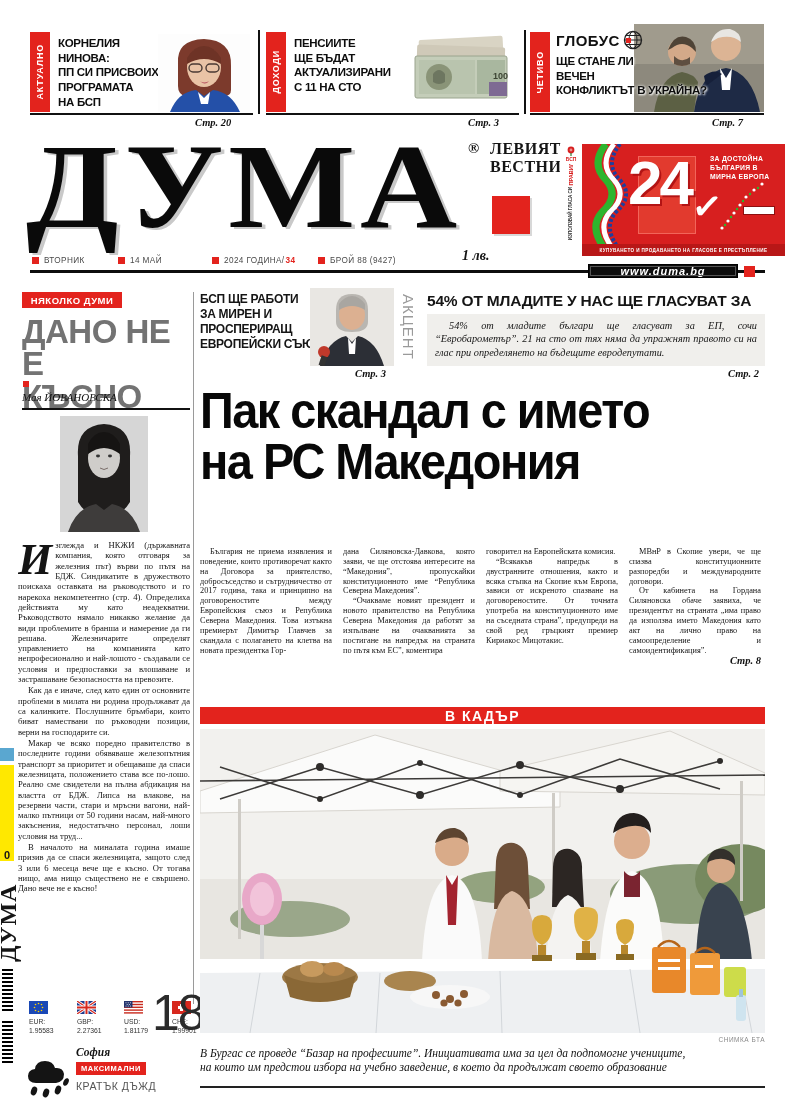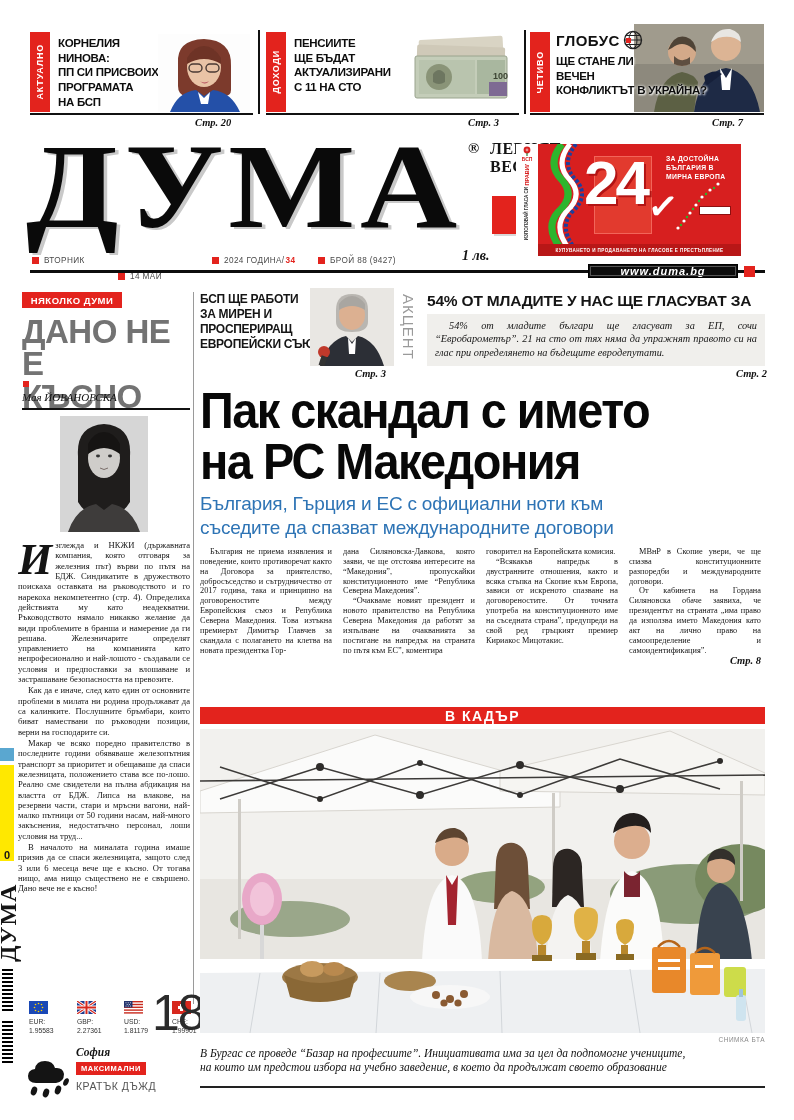--- a/index.html
+++ b/index.html
@@ -195,21 +195,21 @@
   <div class="teaser-rule" style="left:530px; top:113px; width:234px;"></div>
   <div class="abs pageref" style="left:712px; top:117px;">Стр. 7</div>
 
   <div class="abs masthead-title" style="left:26px; top:131px;">ДУМА</div>
   <div class="abs masthead-reg" style="left:468px; top:140px;">®</div>
   <div class="abs tagline pre" style="left:490px; top:140px;">ЛЕВИЯТ
 ВЕСТНИК</div>
   <div class="abs red-sq-big" style="left:492px; top:196px;"></div>
   <div class="abs price" style="left:462px; top:248px;">1 лв.</div>
 
-  <div class="abs ad" style="left:516px; top:144px; width:225px; height:112px;">
+  <div class="abs ad" style="left:560px; top:144px; width:225px; height:112px;">
     <div class="white-edge"></div>
     <svg class="abs" style="left:16px; top:0;" width="52" height="106" viewBox="0 0 52 106">
       <path d="M30 0 Q14 20 30 36 Q44 52 26 68 Q12 84 30 106" fill="none" stroke="#2db52d" stroke-width="7"></path>
       <path d="M38 0 Q22 20 38 36 Q52 52 34 68 Q20 84 38 106" fill="none" stroke="#fff" stroke-width="5"></path>
       <path d="M44 0 Q28 20 44 36 Q58 52 40 68 Q26 84 44 106" fill="none" stroke="#1d3f9e" stroke-width="4" stroke-dasharray="3 2"></path>
     </svg>
     <div class="ad-vtext">
       <div class="inner">
         <span>ИЗПОЛЗВАЙ ГЛАСА СИ</span>
         <b>ПРАВИЛНО!</b>
@@ -249,21 +249,21 @@
         </g>
     </svg>
     <div class="ad-paidbox"></div>
     <div class="ad-strip">КУПУВАНЕТО И ПРОДАВАНЕТО НА ГЛАСОВЕ Е ПРЕСТЪПЛЕНИЕ</div>
   </div>
 
   <div class="abs dl-item" style="left:32px; top:256px;">
     <span class="rsq"></span>
       <span>ВТОРНИК</span>
   </div>
-  <div class="abs dl-item" style="left:118px; top:272px;">
+  <div class="abs dl-item" style="left:118px; top:256px;">
     <span class="rsq"></span>
       <span>14 МАЙ</span>
   </div>
   <div class="abs dl-item" style="left:212px; top:256px;">
     <span class="rsq"></span>
       <span>2024 ГОДИНА/</span>
       <span style="color:#e3231d; font-weight:bold; margin-left:-4px;">34</span>
   </div>
   <div class="abs dl-item" style="left:318px; top:256px;">
     <span class="rsq"></span>
@@ -395,26 +395,24 @@
     <rect x="10" y="68" width="6" height="10" fill="#333" transform="rotate(18 13 73)"></rect>
   </svg>
   <div class="abs pageref" style="left:355px; top:368px;">Стр. 3</div>
 
   <div class="abs accent-label" style="left:400px; top:294px; height:80px;">АКЦЕНТ</div>
 
   <div class="abs poll-title" style="left:427px; top:292px; width:338px;">54% ОТ МЛАДИТЕ У НАС ЩЕ ГЛАСУВАТ ЗА ЕП</div>
   <div class="abs poll-box" style="left:427px; top:314px; width:338px; height:52px;">
     <span class="ind"></span><span>54% от младите българи ще гласуват за ЕП, сочи “Евробарометър”. 21 на сто от тях няма да упражнят правото си на глас при определянето на бъдещите евродепутати.</span>
   </div>
-  <div class="abs pageref" style="left:728px; top:368px;margin-left:8px;">Стр. 2</div>
+  <div class="abs pageref" style="left:728px; top:368px;">Стр. 2</div>
 
   <div class="abs headline pre" style="left:200px; top:386px; width:560px;">Пак скандал с името
 на РС Македония</div>
-  <div class="abs deck pre" style="left:200px; top:492px; width:470px;">България, Гърция и ЕС с официални ноти към
-съседите да спазват международните договори</div>
 
   <div class="abs body-cols" style="left:200px; top:547px; width:565px; height:156px;">
     <div class="col" style="height:156px;">
       <p>България не приема изявления и поведение, които противоречат както на Договора за приятелство, добросъседство и сътрудничество от 2017 година, така и принципно на договореностите между Европейския съюз и Република Северна Македония. Това изтъкна премиерът Димитър Главчев за скандала с полагането на клетва на новата президентка Гор-</p>
     </div>
     <div class="col" style="height:156px;">
       <p style="text-indent:0;">дана Силяновска-Давкова, която заяви, че ще отстоява интересите на “Македония”, пропускайки конституционното име “Република Северна Македония”.</p>
       <p>“Очакваме новият президент и новото правителство на Република Северна Македония да работят за изпълване на очакванията за постигане на напредък на страната по пътя към ЕС”, коментира</p>
     </div>
     <div class="col" style="height:156px;">

